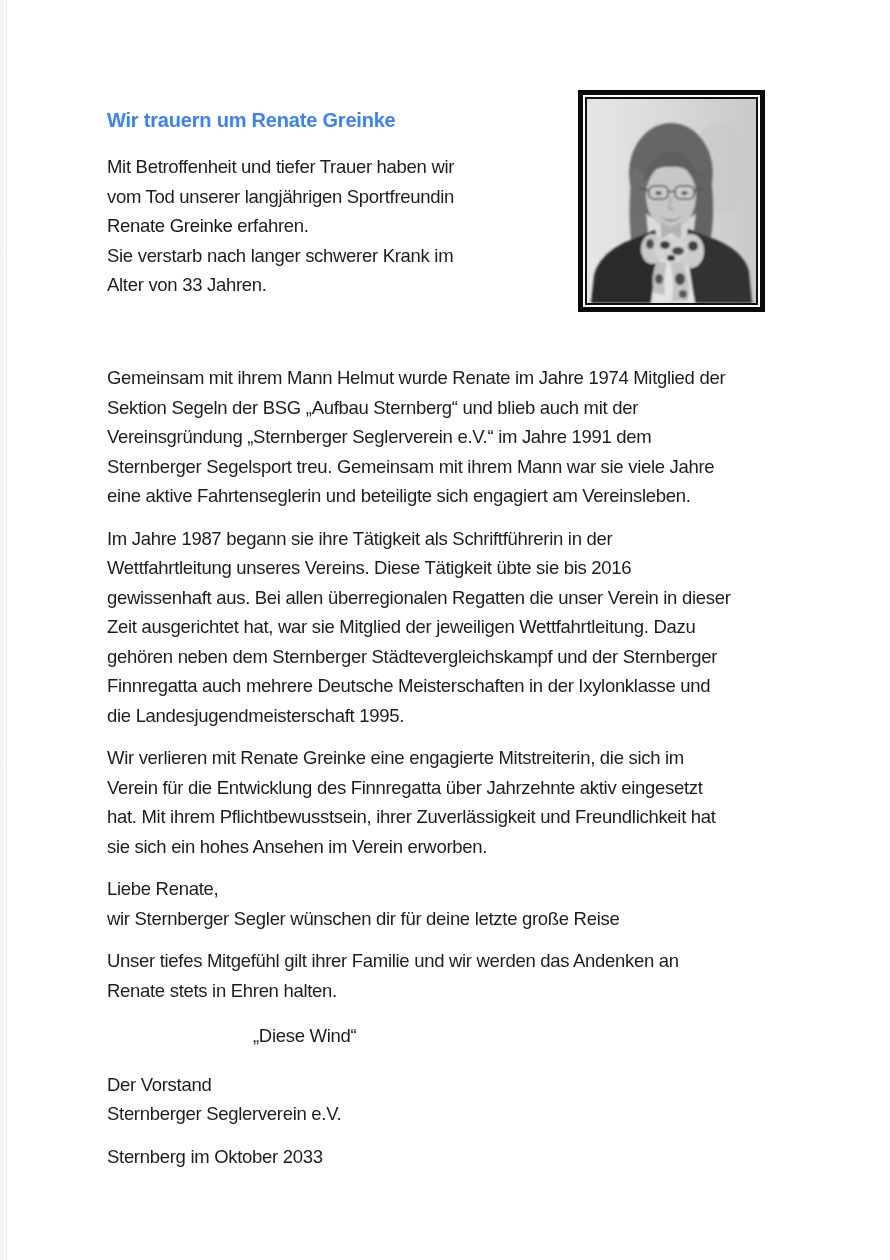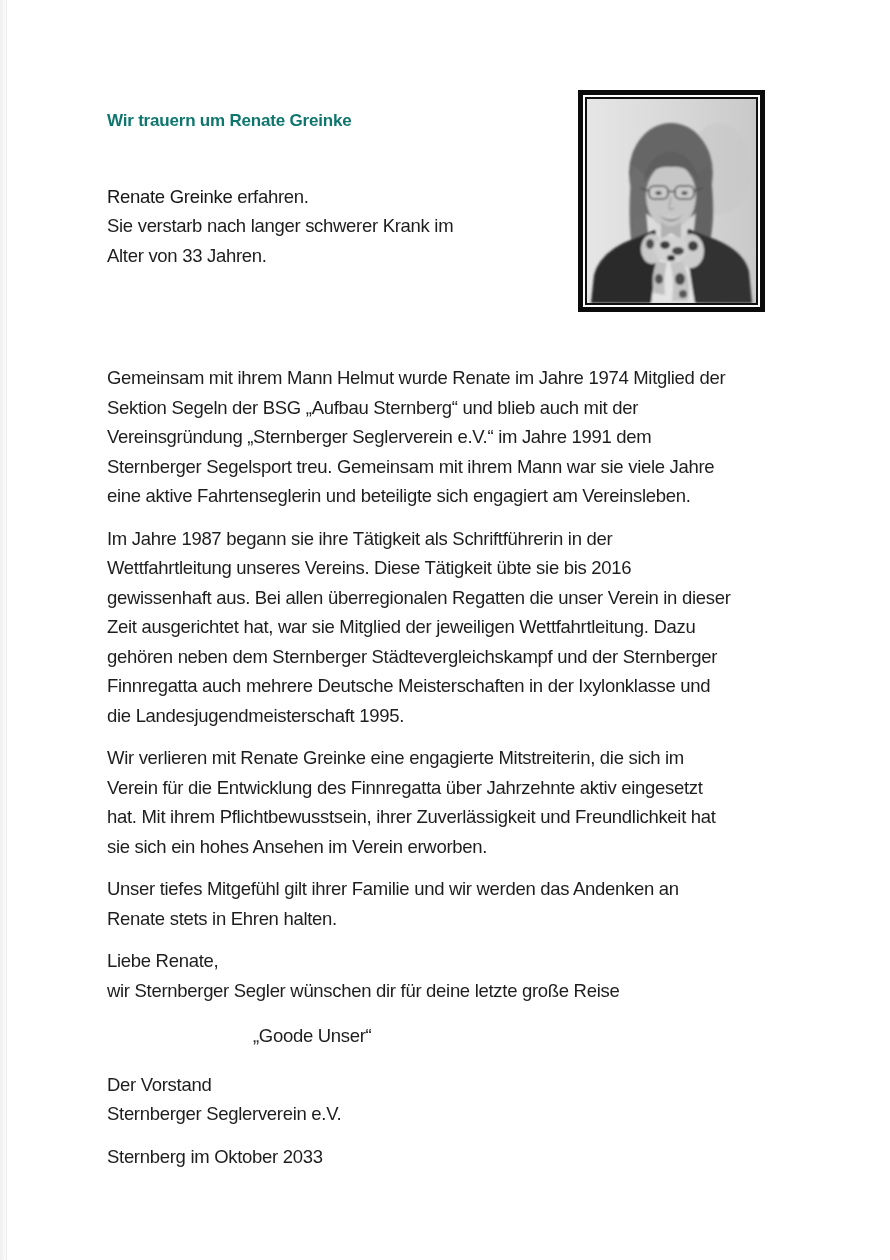--- a/index.html
+++ b/index.html
@@ -23,26 +23,26 @@
     border-right: 1px solid #ececec;
   }
   .header-row {
     margin: 90px 125px 0 107px;
     display: flex;
     justify-content: space-between;
     align-items: flex-start;
   }
   .intro-col { padding-top: 16px; }
   .title {
-    font-size: 17px;
+    font-size: 20px;
     font-weight: 700;
     letter-spacing: -0.2px;
     line-height: 29px;
     margin: 0 0 17px 0;
-    color: #0f766e;
+    color: #3b82f6;
   }
   .intro-text { margin: 0; }
   .pre { white-space: pre-line; }
   strong { font-weight: 400; color: #161616; }
 
   .photo-frame {
     background: #0b0b0b;
     padding: 5px;
     flex: 0 0 auto;
   }
@@ -55,21 +55,22 @@
 </style>
 </head>
 <body>
 
 <div class="page">
   <div class="left-edge"></div>
 
   <div class="header-row">
     <div class="intro-col">
       <h1 class="title">Wir trauern um Renate Greinke</h1>
-      <p class="intro-text"><br><strong>Renate Greinke</strong><span> erfahren.</span><br><span class="pre">Sie verstarb nach langer schwerer Krank im
+      <p class="intro-text"><span class="pre">Mit Betroffenheit und tiefer Trauer haben wir
+vom Tod unserer langjährigen Sportfreundin</span><br><strong>Renate Greinke</strong><span> erfahren.</span><br><span class="pre">Sie verstarb nach langer schwerer Krank im
 Alter von 33 Jahren.</span></p>
     </div>
 
     <div class="photo-frame">
       <div class="photo-white">
         <div class="photo-blackline">
           <svg width="169" height="204" viewBox="0 0 169 204" xmlns="http://www.w3.org/2000/svg">
             <defs>
               <linearGradient id="bgGrad" x1="0" y1="0" x2="1" y2="0">
                 <stop offset="0" stop-color="#e6e6e6"></stop>
@@ -139,22 +140,22 @@
 Wettfahrtleitung unseres Vereins. Diese Tätigkeit übte sie bis 2016
 gewissenhaft aus. Bei allen überregionalen Regatten die unser Verein in dieser
 Zeit ausgerichtet hat, war sie Mitglied der jeweiligen Wettfahrtleitung. Dazu
 gehören neben dem Sternberger Städtevergleichskampf und der Sternberger
 Finnregatta auch mehrere Deutsche Meisterschaften in der Ixylonklasse und
 die Landesjugendmeisterschaft 1995.</p>
     <p class="body-p">Wir verlieren mit Renate Greinke eine engagierte Mitstreiterin, die sich im
 Verein für die Entwicklung des Finnregatta über Jahrzehnte aktiv eingesetzt
 hat. Mit ihrem Pflichtbewusstsein, ihrer Zuverlässigkeit und Freundlichkeit hat
 sie sich ein hohes Ansehen im Verein erworben.</p>
+    <p class="body-p">Liebe Renate,
+wir Sternberger Segler wünschen dir für deine letzte große Reise</p>
     <p class="body-p">Unser tiefes Mitgefühl gilt ihrer Familie und wir werden das Andenken an
 Renate stets in Ehren halten.</p>
-    <p class="body-p">Liebe Renate,
-wir Sternberger Segler wünschen dir für deine letzte große Reise</p>
-    <p class="body-p farewell">„Goode Unser“</p>
+    <p class="body-p farewell">„Diese Wind“</p>
     <p class="body-p">Der Vorstand
 Sternberger Seglerverein e.V.</p>
     <p class="body-p">Sternberg im Oktober 2033</p>
   </div>
 </div>
 
 </body></html>

